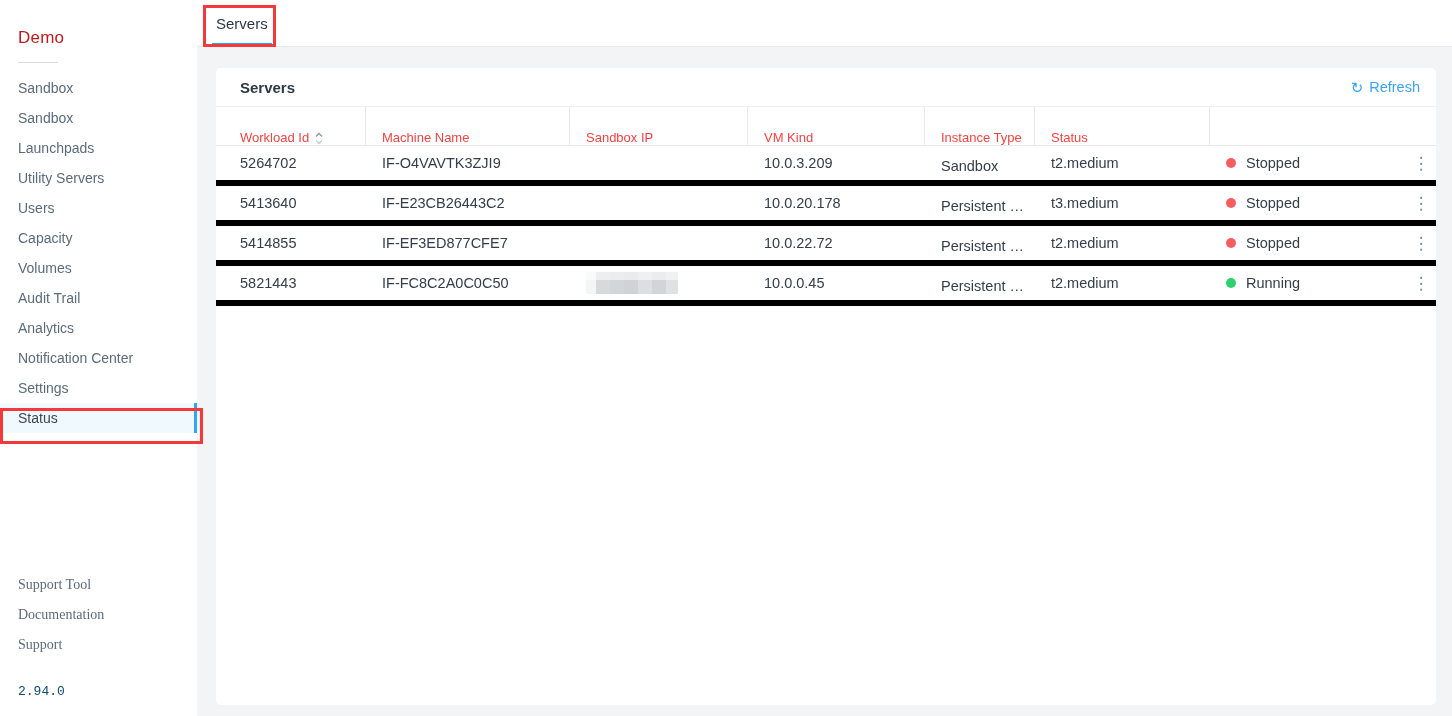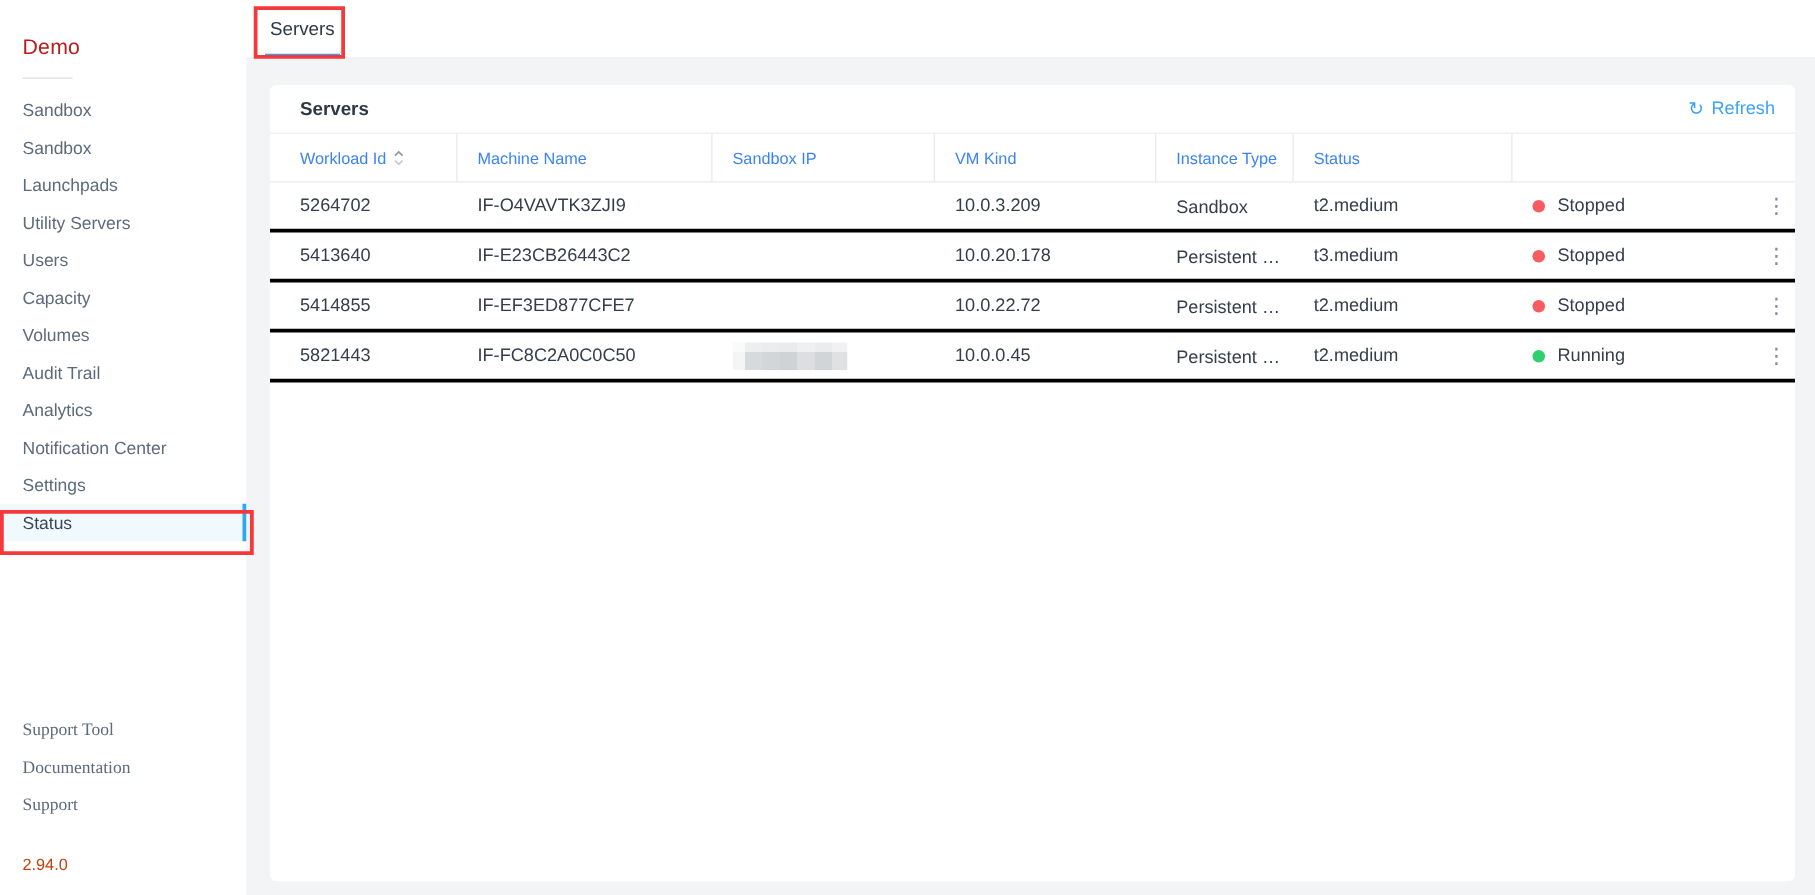--- a/index.html
+++ b/index.html
@@ -25,21 +25,21 @@
   }
   .nav-item {
     height:30px; line-height:30px; padding-left:18px;
     font-size:14px; color:#5c6b7a; cursor:pointer; white-space:nowrap;
   }
   .nav-item.selected {
     background:#eff9fe; color:#3b4754; border-right:3px solid #2fa7f3;
   }
   .sidebar-footer { position:absolute; left:0; bottom:56px; width:100%;font-family:Liberation Serif, serif; }
   .version {
-    position:absolute; left:18px; bottom:17px; font-size:13px; color:#c2410c;
+    position:absolute; left:18px; bottom:17px; font-size:13px; color:#0c4a6e;font-family:Liberation Mono, monospace;
   }
 
   
   .topbar {
     position:absolute; left:197px; top:0; width:1255px; height:47px;
     background:#ffffff; border-bottom:1px solid #e9ebee;
     display:flex; align-items:stretch; padding-left:15px; z-index:1;
   }
   .tab {
     display:flex; align-items:center; padding:0 4px; margin-right:18px;
@@ -69,27 +69,27 @@
   }
   .refresh-icon { font-size:15px; line-height:1; }
 
   
   .thead, .trow {
     display:grid;
     grid-template-columns:150px 204px 178px 177px 110px 175px 180px 46px;
   }
   .thead { height:40px; border-top:1px solid #eceef1; border-bottom:1px solid #e7eaed; }
   .th {
-    display:flex; align-items:center; gap:6px; padding-left:16px;
-    font-size:13px; color:#3b82f6; border-right:1px solid #e7eaed;
+    display:flex; align-items:flex-end; gap:6px; padding-left:16px;
+    font-size:13px; color:#ef4444; border-right:1px solid #e7eaed;
     overflow:hidden; white-space:nowrap;
   }
   .th:first-child { padding-left:24px; }
   .th:last-child, .th.no-sep { border-right:none; }
-  .trow { height:40px; border-bottom:3px solid #000000; cursor:pointer; }
+  .trow { height:40px; border-bottom:6px solid #000000; cursor:pointer; }
   .td {
     display:flex; align-items:center; padding-left:16px;
     font-size:14.5px; color:#333e4a; overflow:hidden; white-space:nowrap;
   }
   .td:first-child { padding-left:24px; }
   .td.ellip { text-overflow:ellipsis; display:block; line-height:40px; padding-right:4px; }
   .dot { width:10px; height:10px; border-radius:50%; margin-right:10px; flex:0 0 auto; }
   .td[data-status="Stopped"] .dot { background:#f75c61; }
   .td[data-status="Running"] .dot { background:#2ed06e; }
   .kebab {

